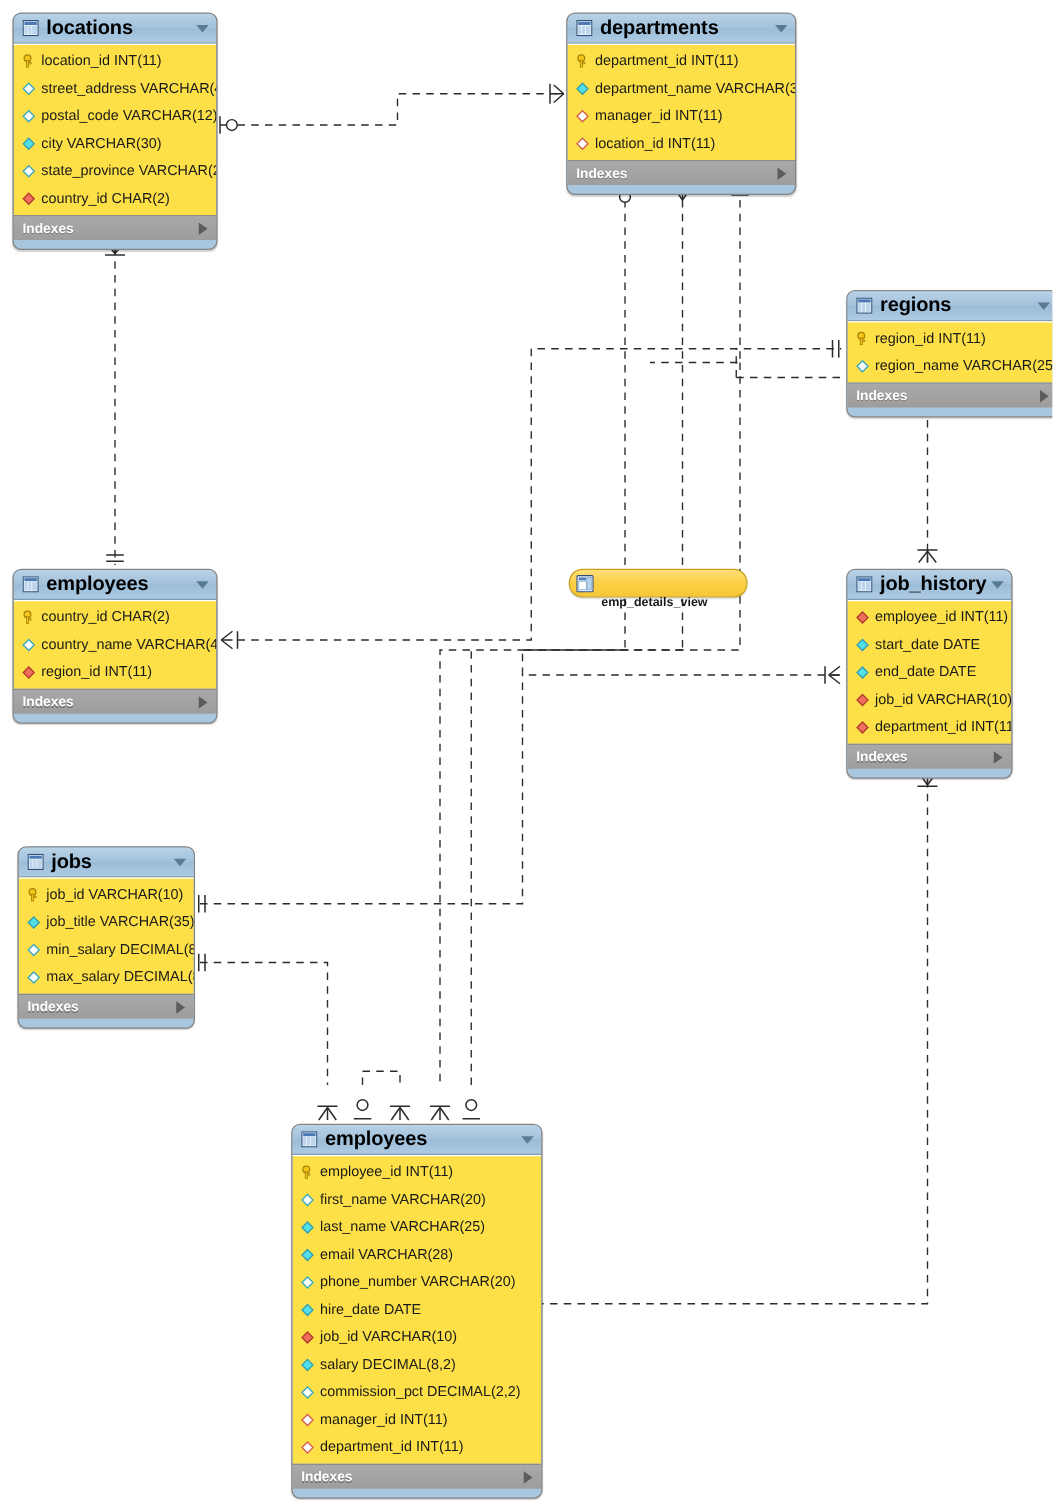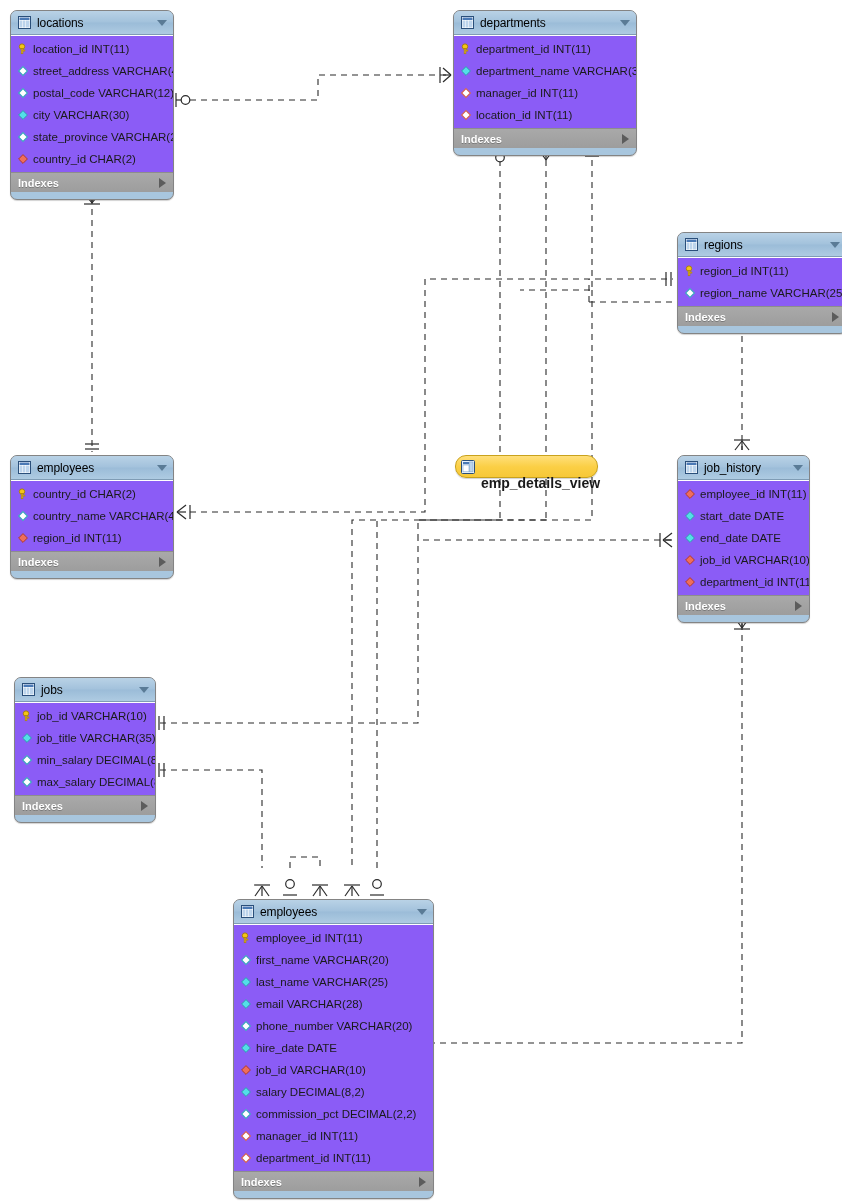--- a/index.html
+++ b/index.html
@@ -41,37 +41,37 @@
   .tbl-hd {
     height: 24px;
     display: flex;
     align-items: center;
     padding: 0 6px 0 7px;
     background: linear-gradient(to bottom, #b9d2e6 0%, #a3c2dc 48%, #9bbcd8 52%, #aecbe2 100%);
     border-bottom: 1px solid #7f9cb5;
     box-sizing: border-box;
   }
   .tbl-hd .ttl {
-    font-size: 12px;
-    font-weight: normal;
+    font-size: 16px;
+    font-weight: bold;
     color: #000000;
     margin-left: 6px;
     flex: 1 1 auto;
     white-space: nowrap;
     letter-spacing: -0.1px;
   }
   .caret {
     width: 0; height: 0;
     border-left: 5px solid transparent;
     border-right: 5px solid transparent;
     border-top: 6px solid #5a7b96;
     flex: 0 0 auto;
   }
   .tbl-body {
-    background: #8b5cf6;
+    background: #fde047;
     padding: 2px 0 2px 0;
     border-top: 1px solid #ffffff;
   }
   .fld {
     height: 22px;
     display: flex;
     align-items: center;
     padding-left: 6px;
     font-size: 11.5px;
     color: #1a1a1a;
@@ -114,21 +114,21 @@
     align-items: center;
     height: 23px;
     padding: 0 11px 0 5px;
     box-sizing: border-box;
     background: linear-gradient(to bottom,#ffdf7a 0%, #fbcf45 52%, #f6c838 100%);
     border: 1px solid #c9a21c;
     border-radius: 11px;
     box-shadow: 0 1px 1px rgba(0,0,0,0.18);
   }
   .view .vttl {
-    font-size: 14px;
+    font-size: 10px;
     font-weight: bold;
     color: #1a1a1a;
     margin-left: 6px;
     white-space: nowrap;
     margin-top: 32px;
   }
 </style>
 </head>
 <body>
 

